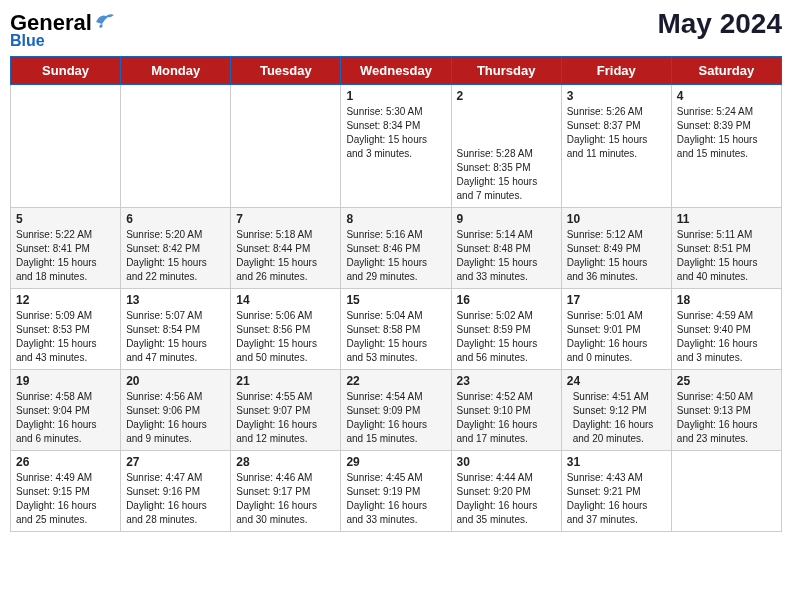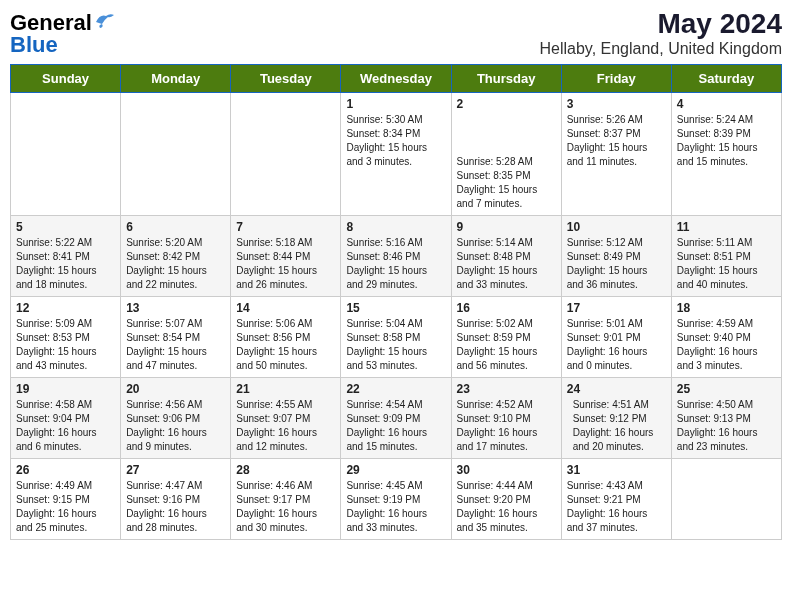--- a/index.html
+++ b/index.html
@@ -60,21 +60,21 @@
       background: #fff;
     }
     .calendar tr:nth-child(even) td {
       background: #f5f5f5;
     }
     .calendar tr:nth-child(odd) td {
       background: #fff;
     }
     
     .calendar thead tr td, .calendar thead tr th {
-      background: #4d7c0f;
+      background: #b91c1c;
     }
     .day-num {
       font-weight: bold;
       font-size: 12px;
       margin-bottom: 2px;
       display: block;
     }
     .day-info {
       font-size: 10px;
       line-height: 1.4;
@@ -93,25 +93,24 @@
 <div class="header-area">
   <div class="logo">
     <div style="display:flex;align-items:center;">
       <span style="font-size:22px;font-weight:bold;color:#000000;">General</span>
 
       <svg width="22" height="18" viewBox="0 0 22 18" style="margin-left:2px;margin-top:-4px;">
         <path d="M2 10 Q6 2 12 4 Q16 1 20 3 Q16 6 14 5 Q10 8 8 12 Z" fill="#4a90d9"></path>
         <path d="M8 12 Q10 15 6 16 Q4 13 8 12 Z" fill="#4a90d9"></path>
       </svg>
     </div>
-    <span style="font-size:22px;font-weight:bold;color:#1565c0;margin-top:-4px;">Blue</span>
+    <span style="font-size:16px;font-weight:bold;color:#1565c0;margin-top:-4px;">Blue</span>
   </div>
   <div class="title-area">
     <div class="month-title">May 2024</div>
-    <div class="location">Hellaby, England, United Kingdom</div>
   </div>
 </div>
 
 <table class="calendar">
   <thead>
     <tr>
     <th>Sunday</th>
         <th>Monday</th>
         <th>Tuesday</th>
         <th>Wednesday</th>

